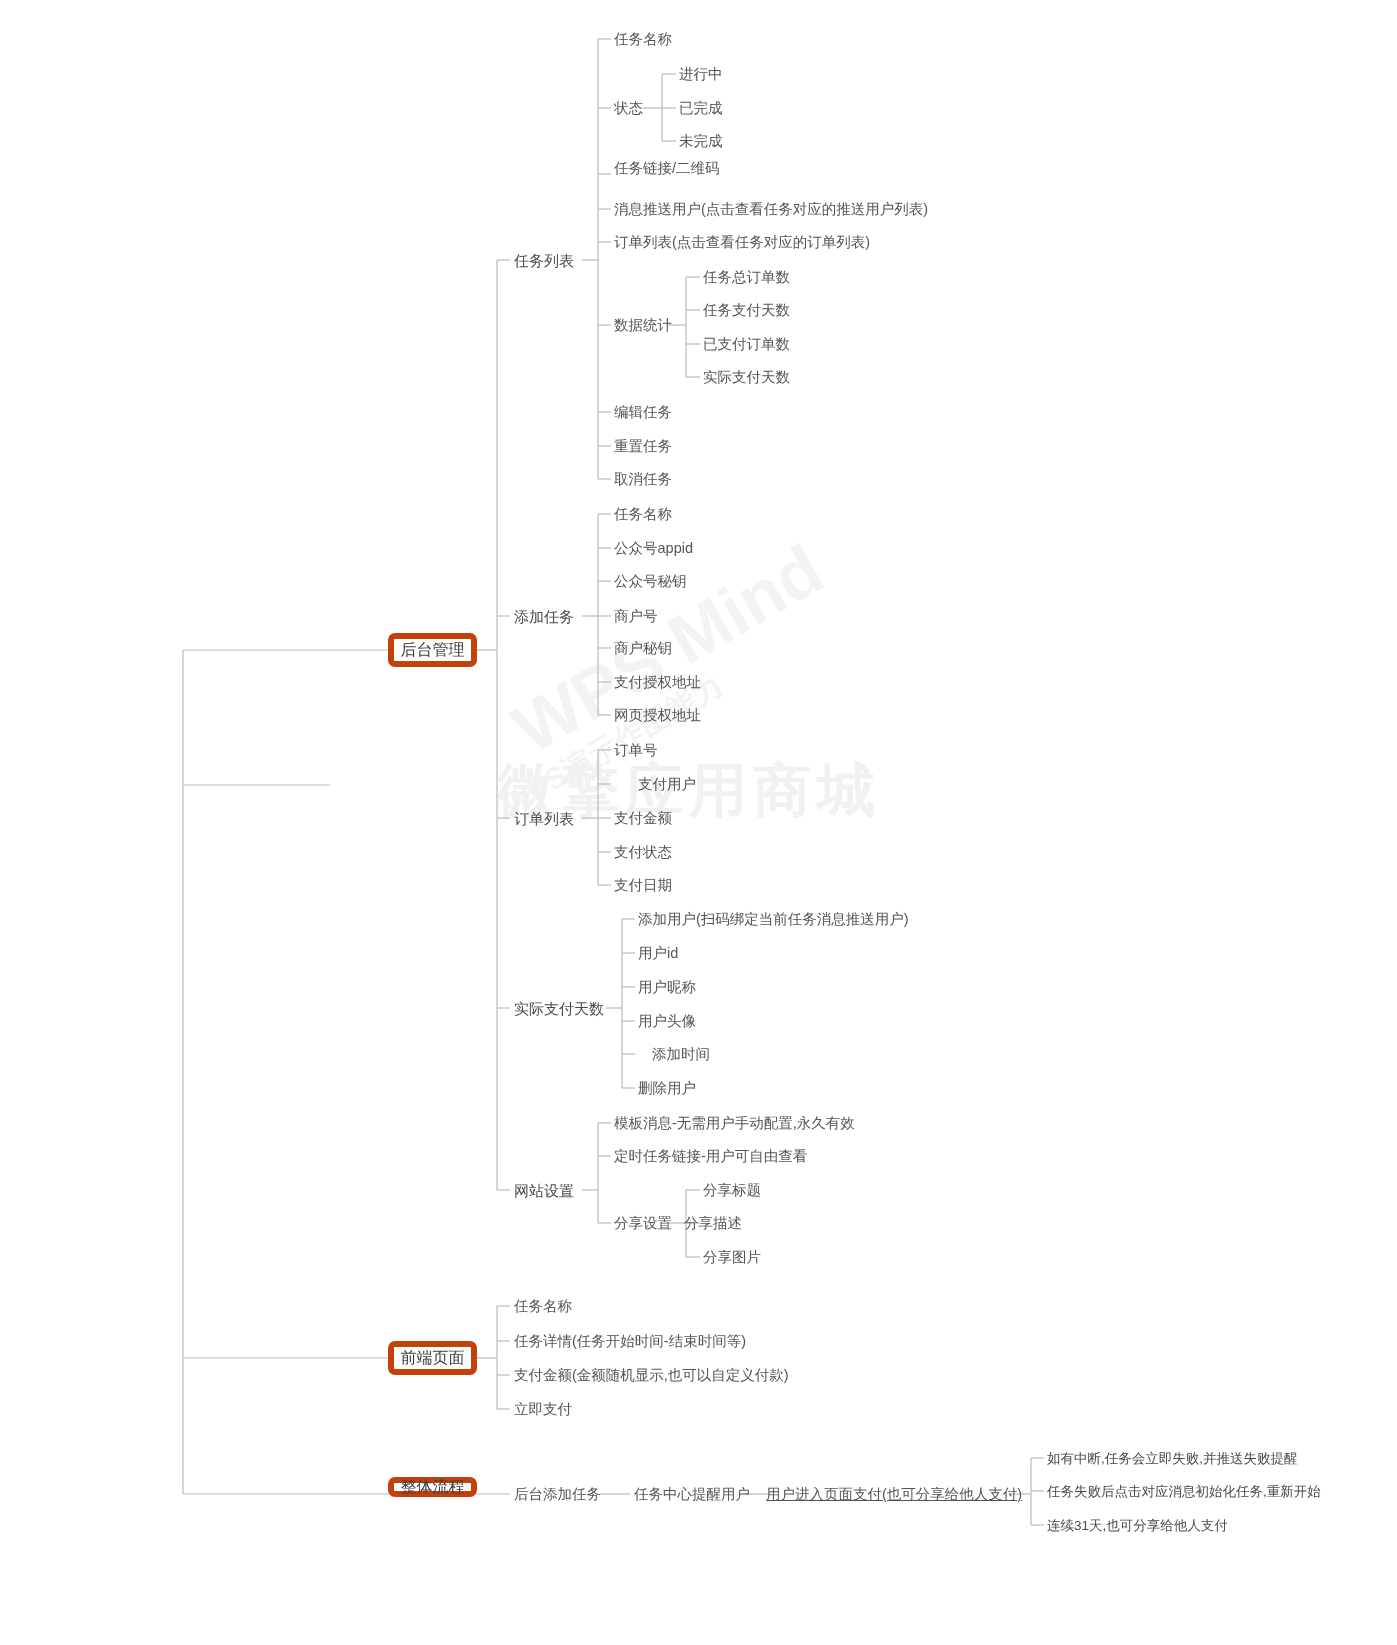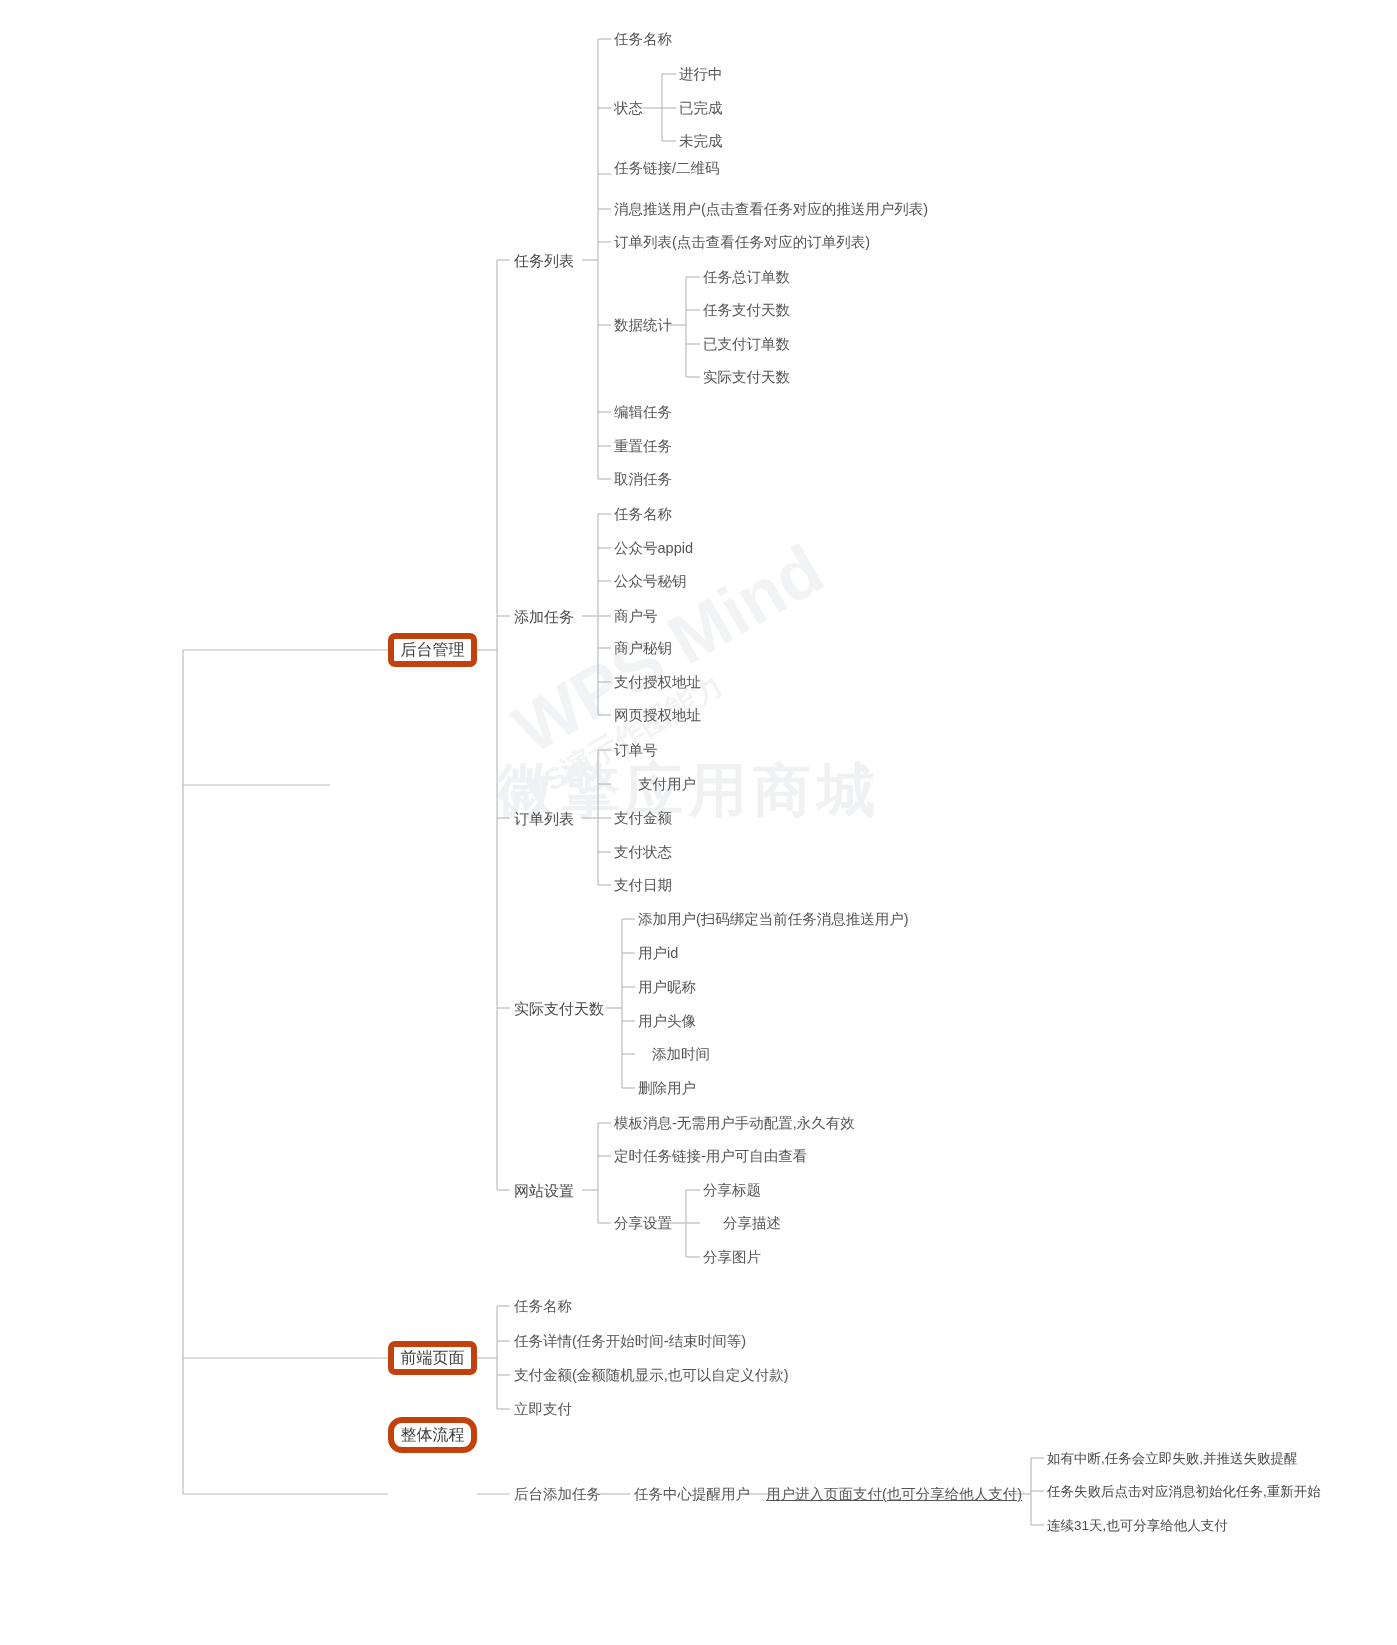--- a/index.html
+++ b/index.html
@@ -157,21 +157,21 @@
       <path d="M1031 1458 L1031 1525"></path>
       <path d="M1031 1458 L1044 1458"></path>
       <path d="M1031 1491 L1044 1491"></path>
       <path d="M1031 1525 L1044 1525"></path>
     </g>
   </svg>
 
 
   <div class="boxnode" style="left:388px; top:633px; width:89px; height:34px;">后台管理</div>
   <div class="boxnode" style="left:388px; top:1341px; width:89px; height:34px;">前端页面</div>
-  <div class="boxnode" style="left:388px; top:1417px; width:89px; height:36px;border-radius:14px;">整体流程</div>
+  <div class="boxnode" style="left:388px; top:1477px; width:89px; height:20px;">整体流程</div>
 
   <div class="node" style="left:514px; top:253px;">任务列表</div>
   <div class="node" style="left:514px; top:609px;">添加任务</div>
   <div class="node" style="left:514px; top:811px;">订单列表</div>
   <div class="node" style="left:514px; top:1001px;">实际支付天数</div>
   <div class="node" style="left:514px; top:1183px;">网站设置</div>
 
   <div class="node lvl3" style="left:614px; top:32px;">任务名称</div>
   <div class="node lvl3" style="left:614px; top:101px;">状态</div>
   <div class="node lvl3" style="left:679px; top:67px;">进行中</div>
@@ -207,21 +207,21 @@
   <div class="node lvl3" style="left:638px; top:946px;">用户id</div>
   <div class="node lvl3" style="left:638px; top:980px;">用户昵称</div>
   <div class="node lvl3" style="left:638px; top:1014px;">用户头像</div>
   <div class="node lvl3" style="left:638px; top:1047px;margin-left:14px;">添加时间</div>
   <div class="node lvl3" style="left:638px; top:1081px;">删除用户</div>
 
   <div class="node lvl3" style="left:614px; top:1116px;">模板消息-无需用户手动配置,永久有效</div>
   <div class="node lvl3" style="left:614px; top:1149px;">定时任务链接-用户可自由查看</div>
   <div class="node lvl3" style="left:614px; top:1216px;">分享设置</div>
   <div class="node lvl3" style="left:703px; top:1183px;">分享标题</div>
-  <div class="node lvl3" style="left:723px; top:1216px;">分享描述</div>
+  <div class="node lvl3" style="left:684px; top:1216px;">分享描述</div>
   <div class="node lvl3" style="left:703px; top:1250px;">分享图片</div>
 
   <div class="node lvl3" style="left:514px; top:1299px;">任务名称</div>
   <div class="node lvl3" style="left:514px; top:1334px;">任务详情(任务开始时间-结束时间等)</div>
   <div class="node lvl3" style="left:514px; top:1368px;">支付金额(金额随机显示,也可以自定义付款)</div>
   <div class="node lvl3" style="left:514px; top:1402px;">立即支付</div>
 
   <div class="node lvl3" style="left:514px; top:1487px;">后台添加任务</div>
   <div class="node lvl3" style="left:634px; top:1487px;">任务中心提醒用户</div>
   <div class="node lvl3" style="left:766px; top:1487px;text-decoration:underline;">用户进入页面支付(也可分享给他人支付)</div>

